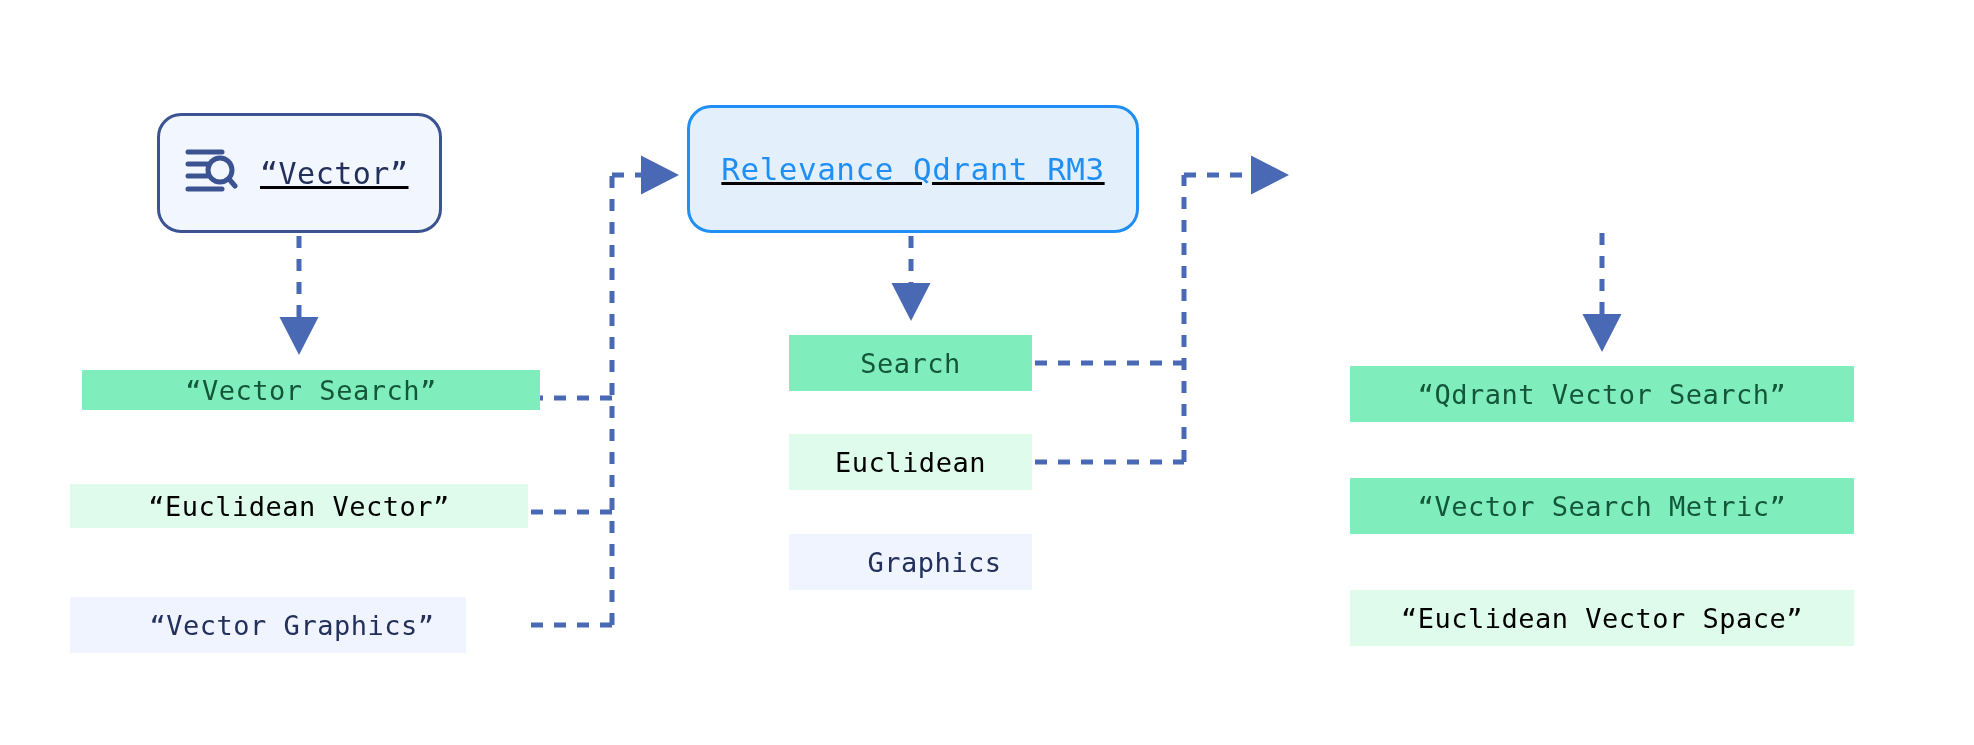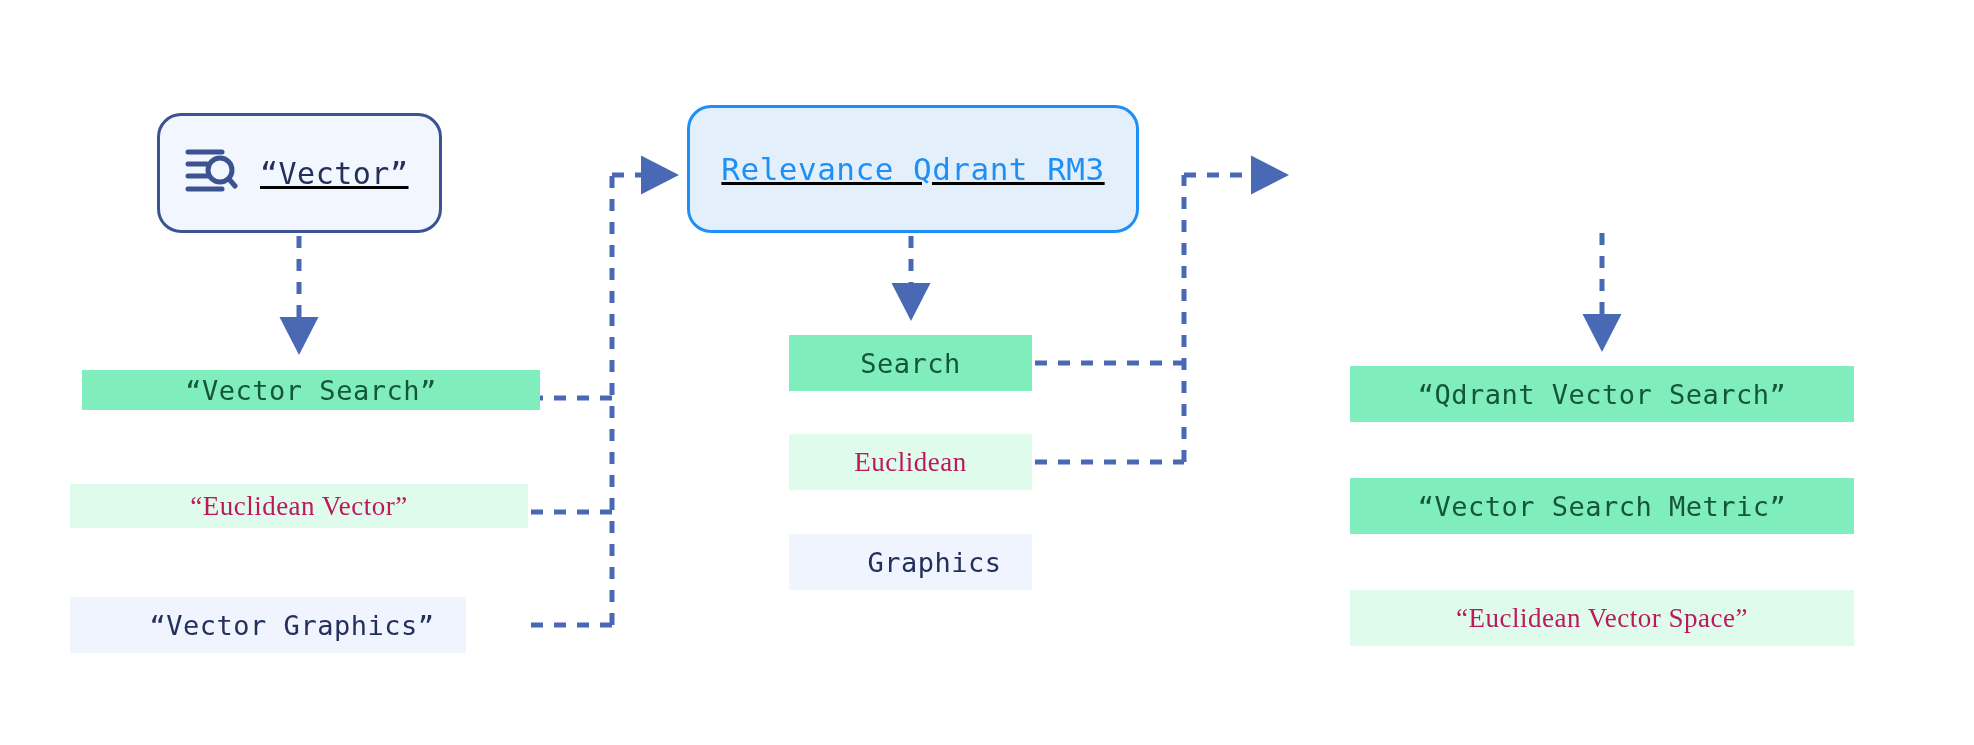--- a/index.html
+++ b/index.html
@@ -65,21 +65,21 @@
     position: absolute;
     display: flex;
     align-items: center;
     justify-content: center;
     font-size: 27px;
     letter-spacing: 0.5px;
     white-space: nowrap;
     z-index: 2;
   }
   .band.strong { background: #7FEEBC; color: #14563A; }
-  .band.faint  { background: #DEFBEC; color: #be185d; font-family: Liberation Serif, serif; }
+  .band.faint  { background: #DEFBEC; color: #000000; }
   .band.blue   { background: #F0F4FE; color: #22305B; padding-left: 48px; }
 
   
   #l0 { left: 82px;  top: 370px; width: 458px; height: 40px; }
   #l1 { left: 70px;  top: 484px; width: 458px; height: 44px; }
   #l2 { left: 70px;  top: 597px; width: 396px; height: 56px; }
 
   
   #m0 { left: 789px; top: 335px; width: 243px; height: 56px; }
   #m1 { left: 789px; top: 434px; width: 243px; height: 56px; }

